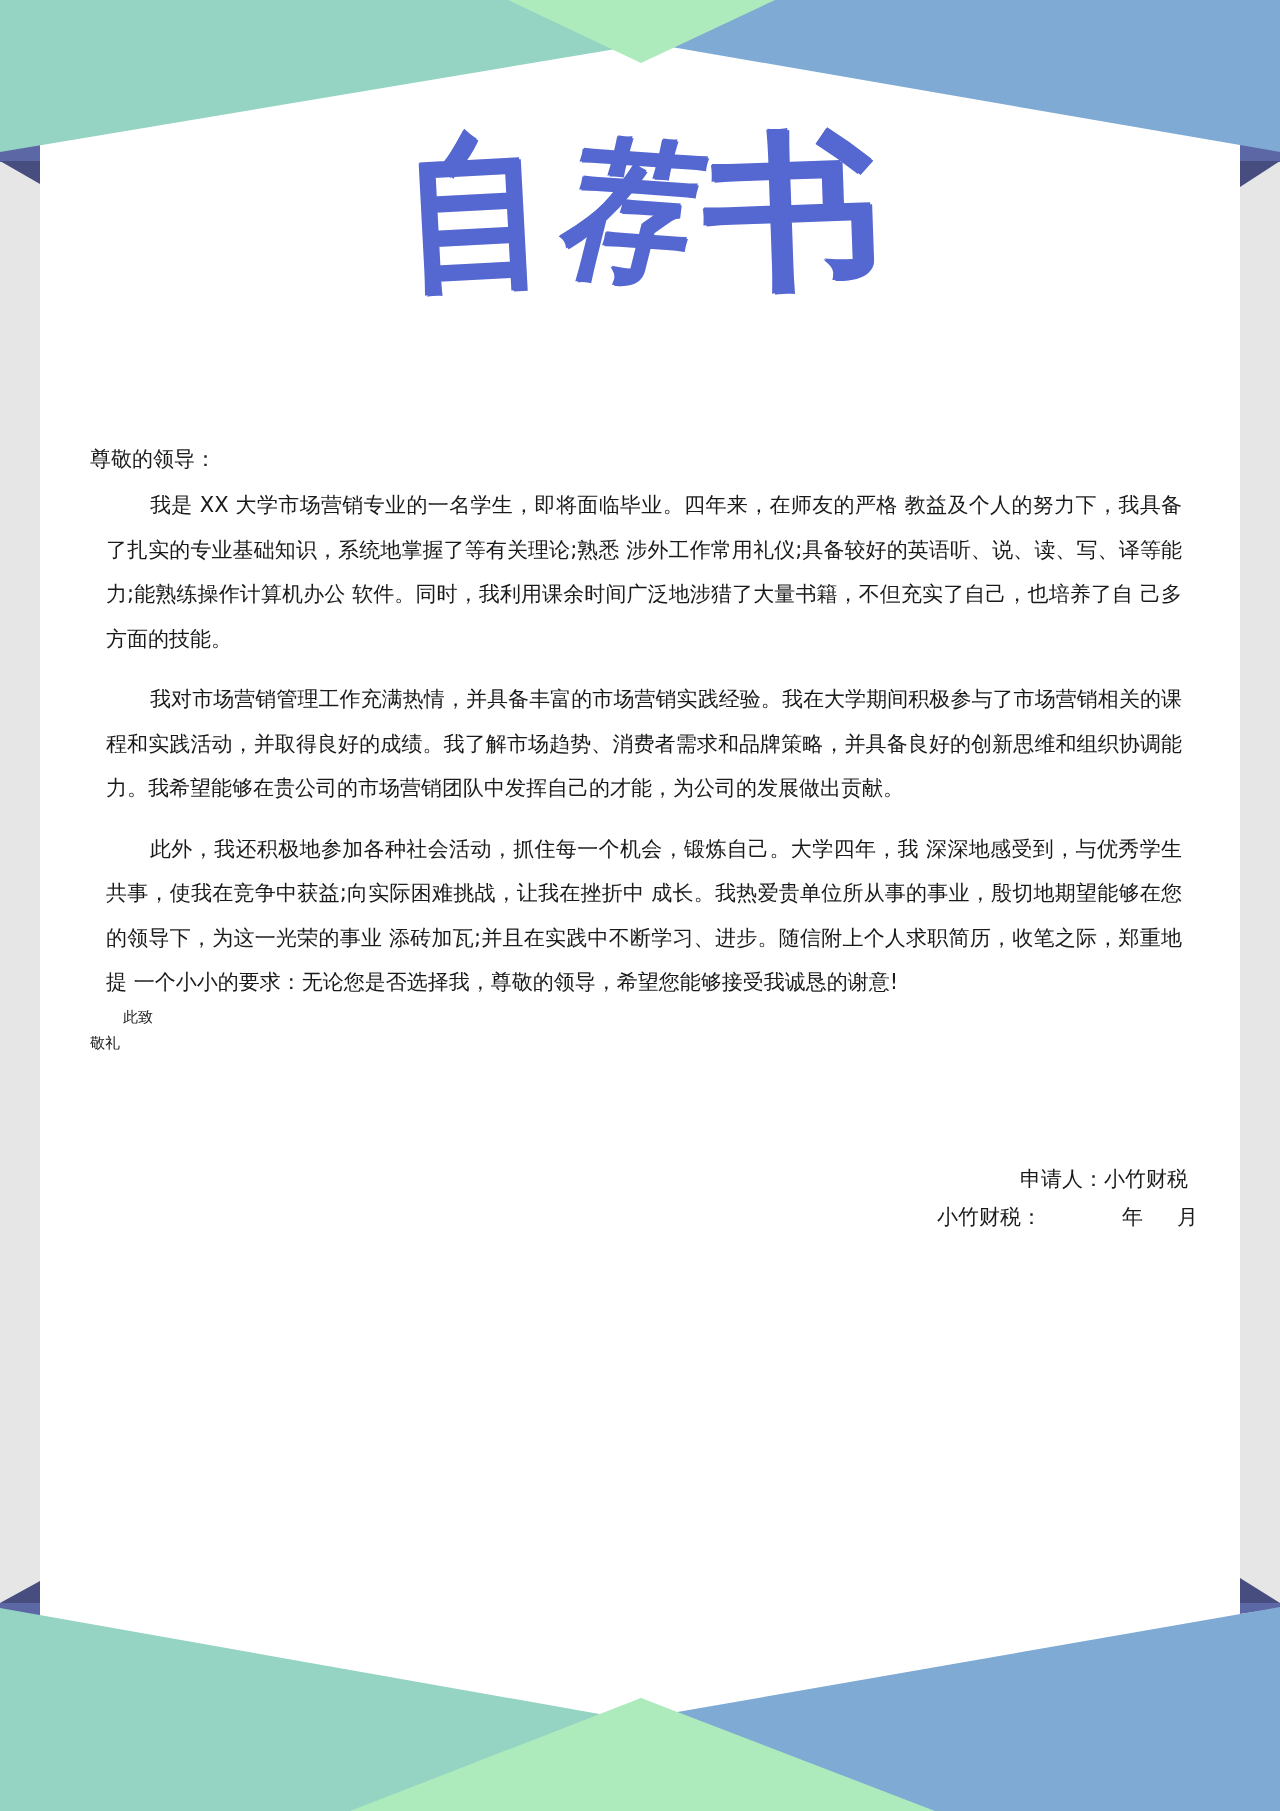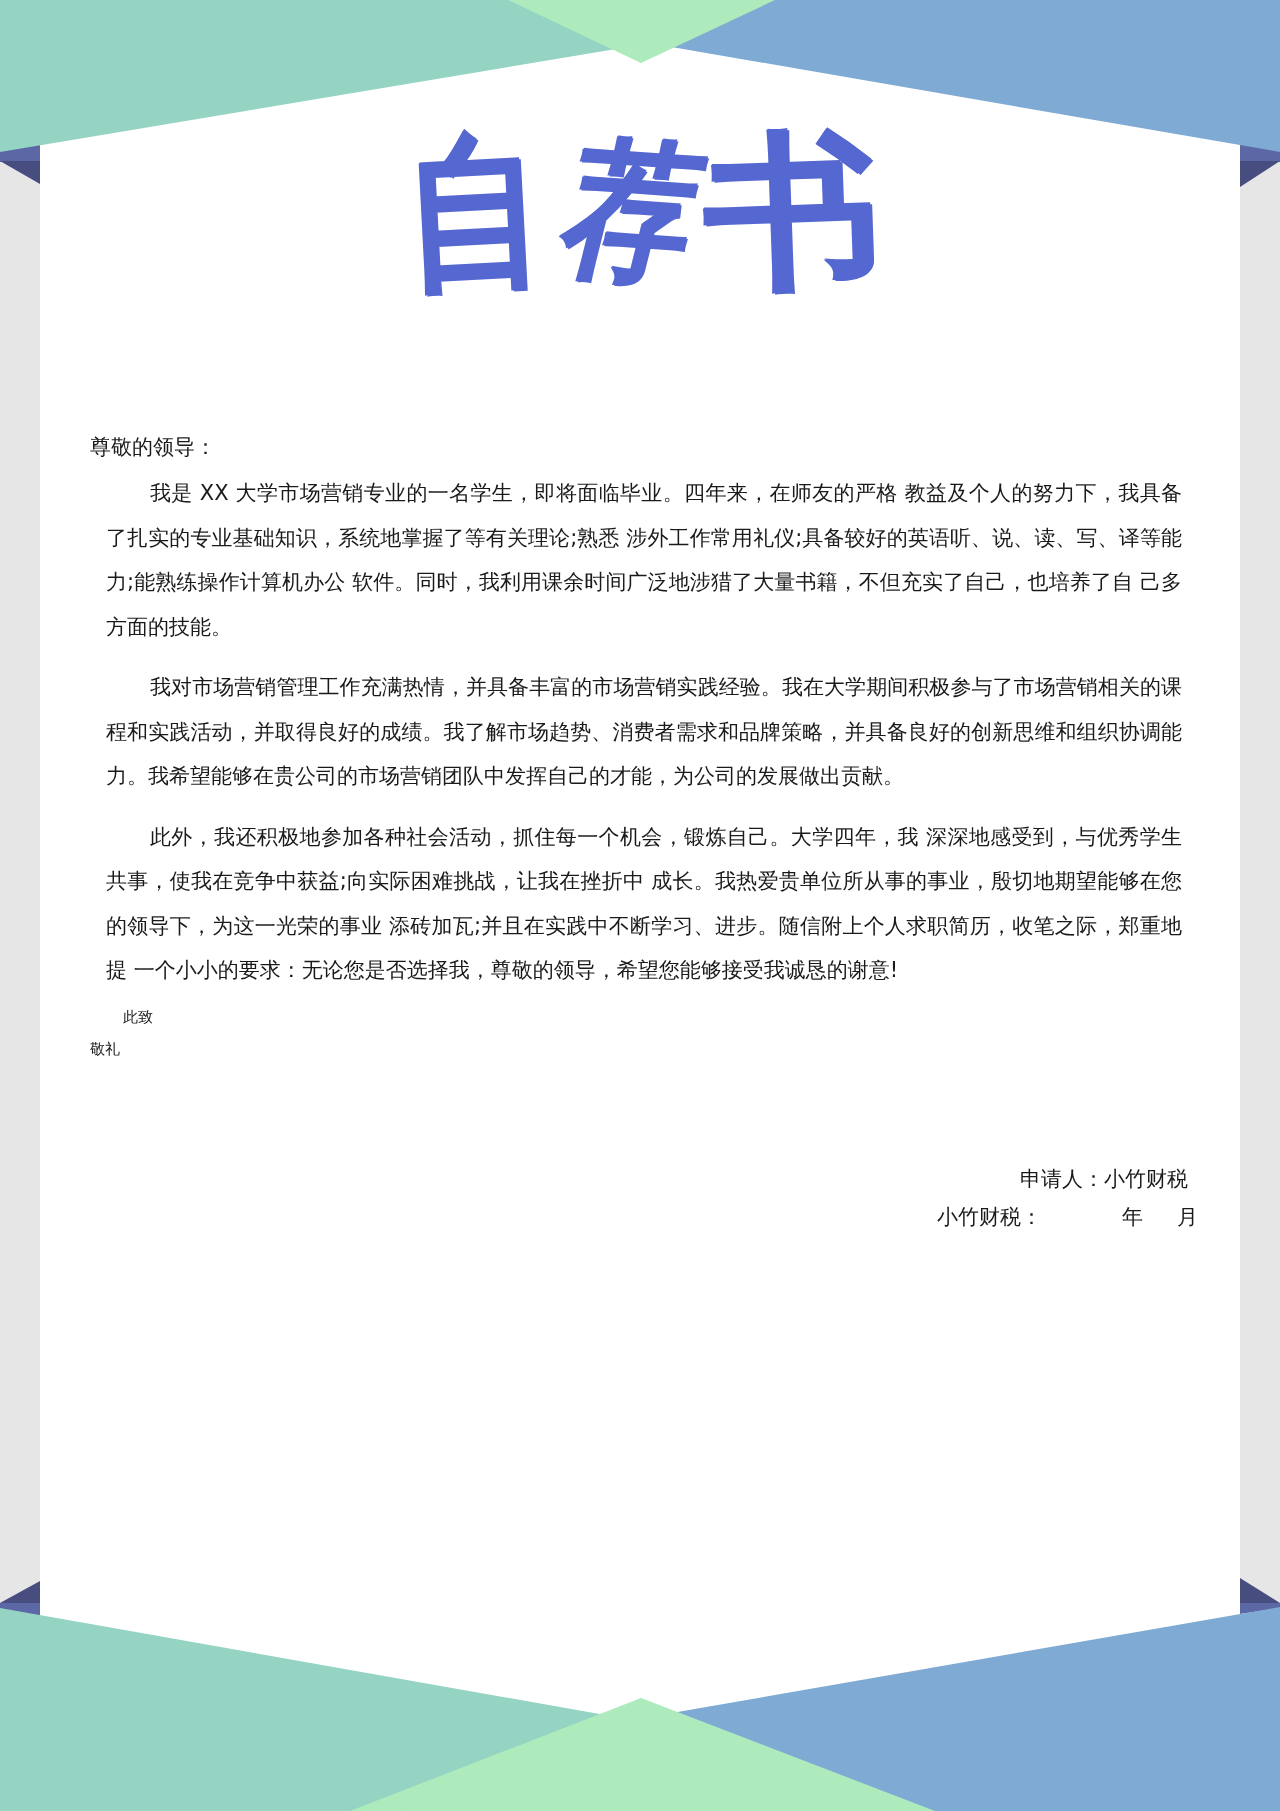--- a/index.html
+++ b/index.html
@@ -20,25 +20,25 @@
       display: inline-block;
       text-shadow: 2px 2px 0 currentColor, -1px 1px 0 currentColor;
     }
     .title-art span:nth-child(1) { transform: rotate(-3deg) scaleX(0.82); }
     .title-art span:nth-child(2) { transform: rotate(4deg) skewX(-10deg) scaleX(0.85); font-size: 150px; }
     .title-art span:nth-child(3) { transform: rotate(-2deg) scaleX(1.05); }
     .content {
       position: absolute; left: 90px; top: 425px; width: 1108px; z-index: 1;
       font-size: 21px; line-height: 44.5px;
     }
-    .salutation { margin: 4px 0 0 0; line-height: 36px; font-family: Liberation Serif, serif; }
+    .salutation { margin: 16px 0 0 0; line-height: 36px; font-family: Liberation Serif, serif; }
     .para { margin: 16px; text-indent: 44px; text-align: justify; }
     .closing { position: absolute; z-index: 1; font-size: 15px; }
     .closing .c1 { position: absolute; left: 123px; top: 0; white-space: nowrap; }
-    .closing .c2 { position: absolute; left: 90px; top: 32px; white-space: nowrap; }
+    .closing .c2 { position: absolute; left: 90px; top: 26px; white-space: nowrap; }
     .signature { position: absolute; z-index: 1; font-size: 21px; right: 82px; top: 1160px; text-align: right; line-height: 38px; }
     .sig-row { white-space: nowrap; margin-left: 7px; }
     .sig-row.applicant { margin-right: 10px; }
     .gap-date { display: inline-block; width: 80px; }
     .gap-month { display: inline-block; width: 34px; }
   </style>
 </head>
 <body>
 
 <svg class="bg" viewBox="0 0 1280 1811" preserveAspectRatio="none">

